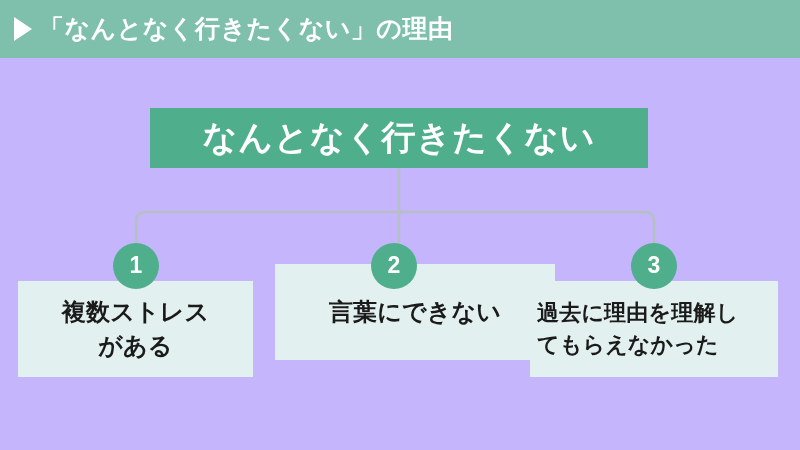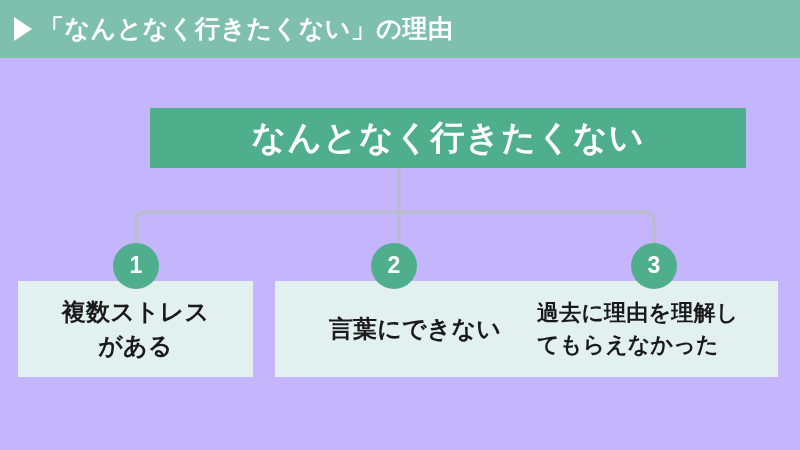--- a/index.html
+++ b/index.html
@@ -63,21 +63,21 @@
     width: 800px;
     height: 450px;
     pointer-events: none;
   }
 
   
   #root-box {
     position: absolute;
     left: 150px;
     top: 108px;
-    width: 596px;
+    width: 498px;
     height: 60px;
     background: #4fae8b;
     display: flex;
     align-items: center;
     justify-content: center;
   }
   #root-box-label {
     color: #ffffff;
     font-size: 34px;
     font-weight: bold;
@@ -111,21 +111,21 @@
     height: 96px;
     justify-content: flex-start;
   }
   #branch-box-1 .branch-box-label {
     text-align: center;
     padding: 0 8px;
   }
 
   #branch-box-2 {
     left: 275px;
-    top: 281px;
+    top: 264px;
     width: 280px;
     height: 96px;
     justify-content: center;
   }
   #branch-box-2 .branch-box-label {
     text-align: center;
     padding: 0 6px;
   }
 
   #branch-box-3 {

